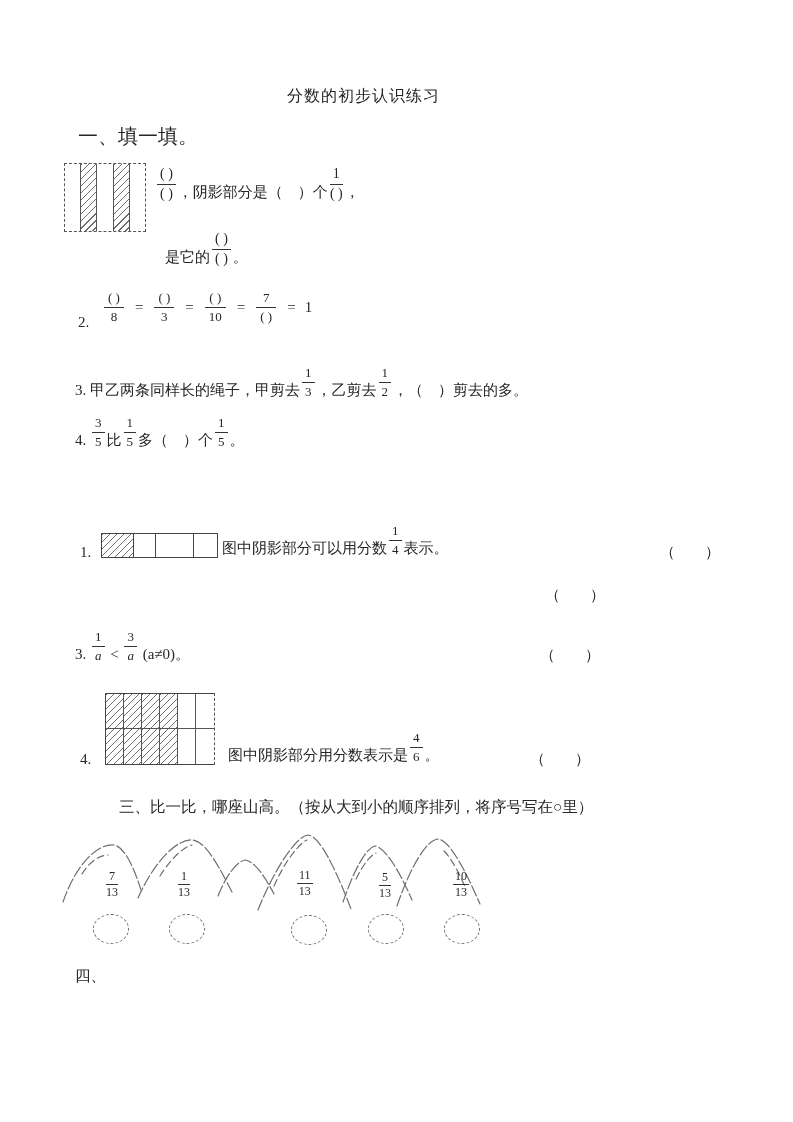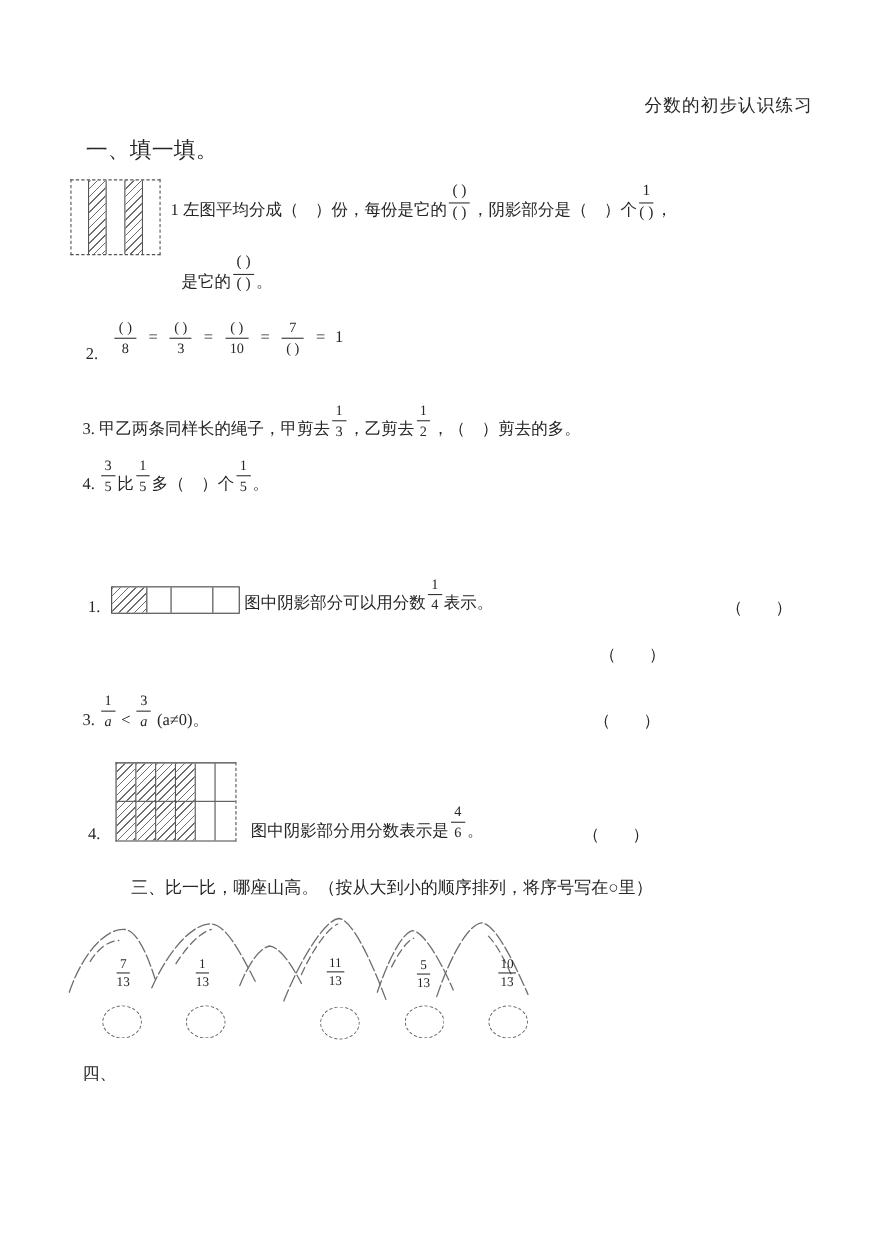--- a/index.html
+++ b/index.html
@@ -37,34 +37,34 @@
   .mfrac{position:absolute;font-size:12px;}
   .mfrac .num{padding:0 2px 1px;}
   .mfrac .den{padding-top:1px;}
   svg.mrange{position:absolute;left:0;top:0;}
 </style>
 </head>
 <body>
 
 <div class="page">
 
-  <div class="abs" style="left:0;top:86;width:727px;top:86px;text-align:right;font-size:16px;letter-spacing:1px;padding-left:12px;">分数的初步认识练习</div>
+  <div class="abs" style="left:0;top:86;width:727px;top:86px;text-align:center;font-size:16px;letter-spacing:1px;">分数的初步认识练习</div>
 
   <div class="abs" style="left:78px;top:123px;font-size:20px;">一、填一填。</div>
 
   <div class="abs fig-strip-tall" style="left:64px;top:163px;width:82px;height:69px;">
     <div class="strip"></div>
     <div class="strip shaded hatch"></div>
     <div class="strip"></div>
     <div class="strip shaded hatch"></div>
     <div class="strip"></div>
   </div>
 
   <div class="abs" style="left:155px;top:167px;">
-    <span>1 左图平均分成（　）份，每份是它的</span><span class="frac frac-tall"><span class="num">( )</span><span class="den">( )</span></span><span>，阴影部分是（　）个</span><span class="frac frac-tall"><span class="num">1</span><span class="den">( )</span></span><span>，</span>
+    <span class="frac frac-tall"><span class="num">( )</span><span class="den">( )</span></span><span>，阴影部分是（　）个</span><span class="frac frac-tall"><span class="num">1</span><span class="den">( )</span></span><span>，</span>
   </div>
 
   <div class="abs" style="left:165px;top:232px;">
     <span>是它的</span><span class="frac frac-tall"><span class="num">( )</span><span class="den">( )</span></span><span>。</span>
   </div>
 
   <div class="abs" style="left:78px;top:314px;">2.</div>
   <div class="abs equation" style="left:102px;top:291px;">
     <span class="frac">
         <span class="num">( )</span>

